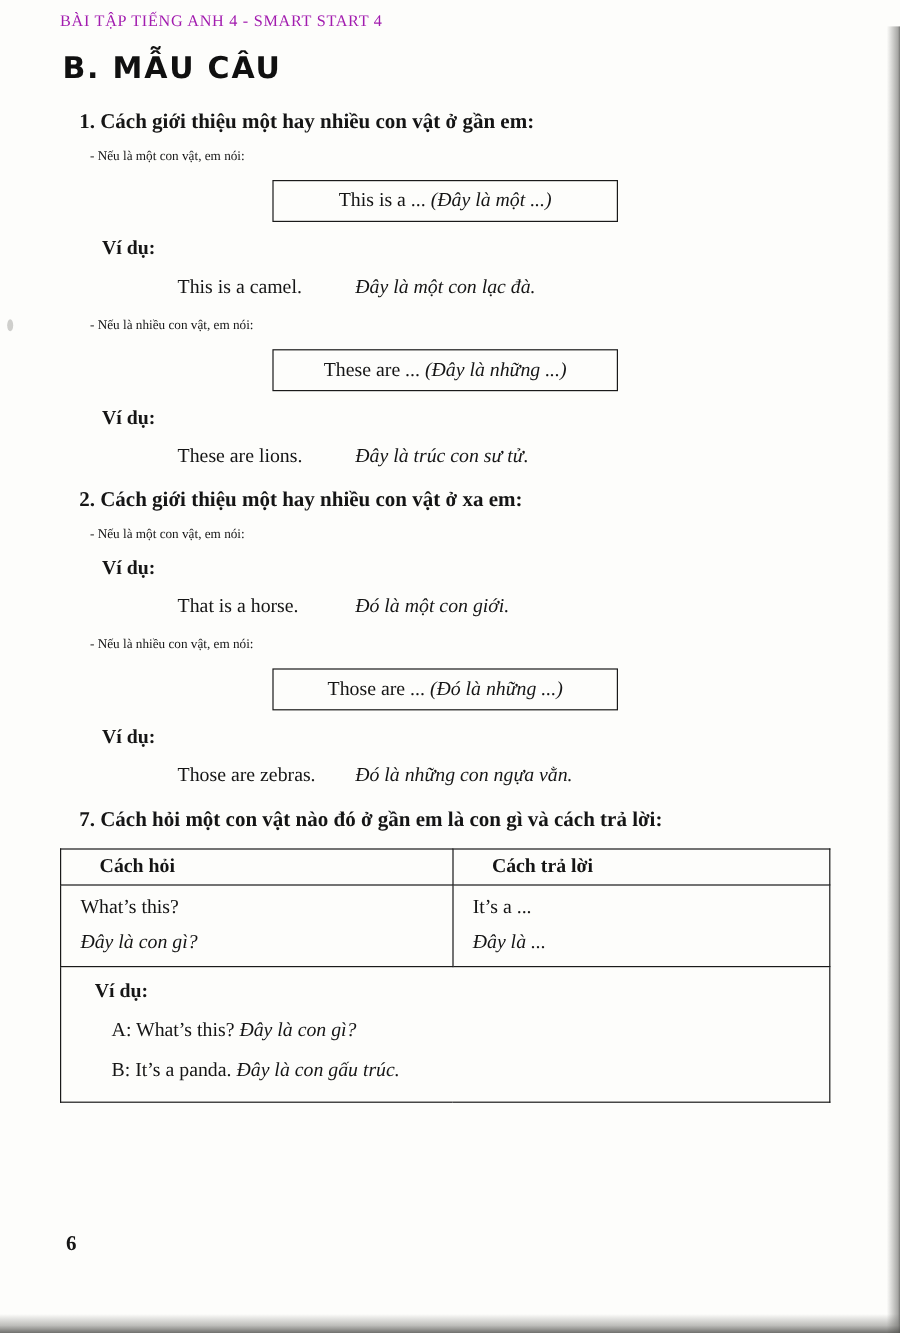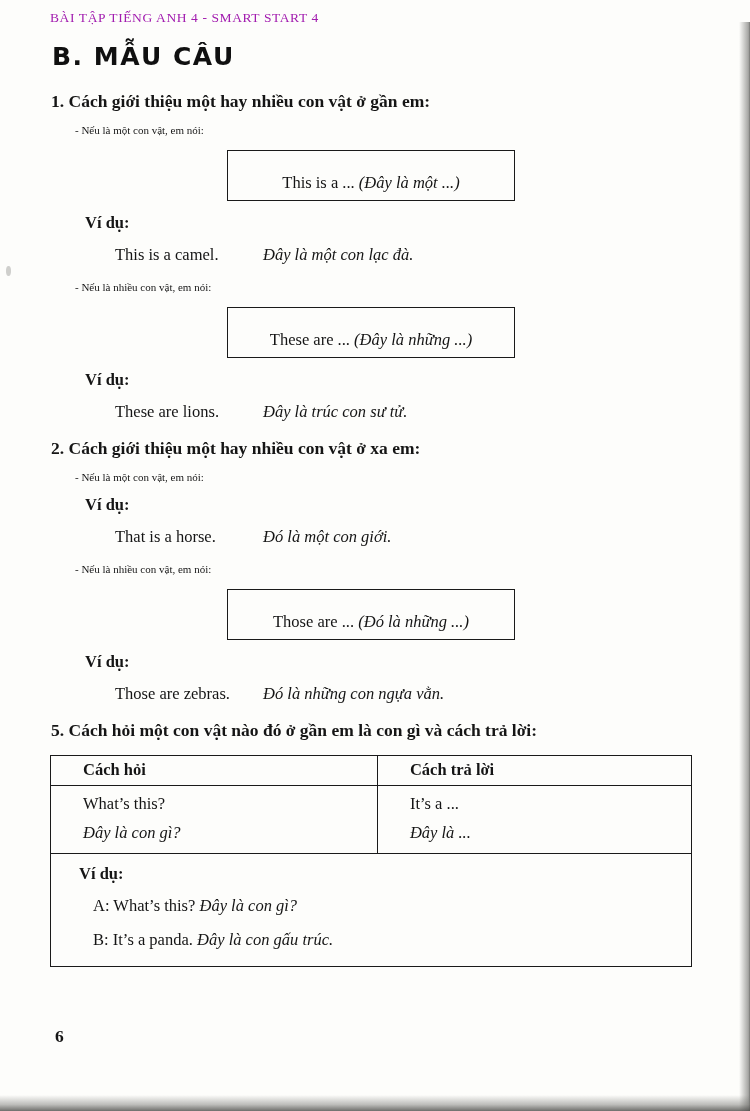--- a/index.html
+++ b/index.html
@@ -25,47 +25,47 @@
     font-weight:bold;
     font-size:25px;
     letter-spacing:1.5px;
     margin:0 0 20px 2px;
     color:#101010;
   }
 
   .sec-heading {
     font-weight:bold;
     font-size:17.5px;
-    margin:16px 0 12px 1px;
+    margin:16px 0 12px 16px;
   }
 
   .condition {
     font-size:11px;
     margin:10px 0 10px 25px;
   }
 
   .pattern-box {
     width:278px;
     margin:14px auto 12px auto;
     border:1.6px solid #1a1a1a;
     text-align:center;
-    padding:22px 4px 7px 4px;
+    padding:6px 4px 7px 4px;
     font-size:16.5px;
     background:#fdfdfb;
   }
 
   .vidu {
     font-weight:bold;
     font-size:16.5px;
     margin:12px 0 12px 35px;
   }
 
   .example {
     font-size:16.5px;
-    margin:12px 0 16px 65px;
+    margin:12px 0 16px 98px;
   }
   .example .en { display:inline-block; min-width:148px; }
 
   .it { font-style:italic; }
 
   .qa-table {
     width:100%;
     border-collapse:collapse;
     margin-top:14px;
     font-size:16.5px;
@@ -73,21 +73,21 @@
   .qa-table th, .qa-table td {
     border:1.6px solid #1a1a1a;
     text-align:left;
     vertical-align:top;
   }
   .qa-table th {
     font-weight:bold;
     padding:4px 10px 5px 32px;
     font-size:16.5px;
   }
-  .qa-table td.qa-cell { padding:8px 10px 10px 32px; }
+  .qa-table td.qa-cell { padding:8px 10px 10px 16px; }
   .qa-cell .line { margin-bottom:9px; }
   .qa-cell .line:last-child { margin-bottom:0; }
   .qa-table td.example-cell { padding:8px 10px 14px 28px; }
   .example-cell .vidu-in { font-weight:bold; margin:2px 0 12px 0; }
   .example-cell .ex-line { margin:0 0 14px 14px; }
   .example-cell .ex-line:last-child { margin-bottom:2px; }
 
   .page-number {
     position:absolute;
     left:55px;
@@ -166,21 +166,21 @@
 
   <div class="pattern-box">
     <span>Those are ... </span><span class="it">(Đó là những ...)</span>
   </div>
 
   <div class="vidu">Ví dụ:</div>
   <div class="example">
     <span class="en">Those are zebras.</span><span class="it">Đó là những con ngựa vằn.</span>
   </div>
 
-  <div class="sec-heading">5. Cách hỏi một con vật nào đó ở gần em là con gì và cách trả lời:</div>
+  <div class="sec-heading">7. Cách hỏi một con vật nào đó ở gần em là con gì và cách trả lời:</div>
 
   <table class="qa-table">
     <tbody>
         <tr>
       <th style="width:51%;">Cách hỏi</th>
       <th>Cách trả lời</th>
     </tr>
     <tr>
       <td class="qa-cell">
         <div class="line">What’s this?</div>

